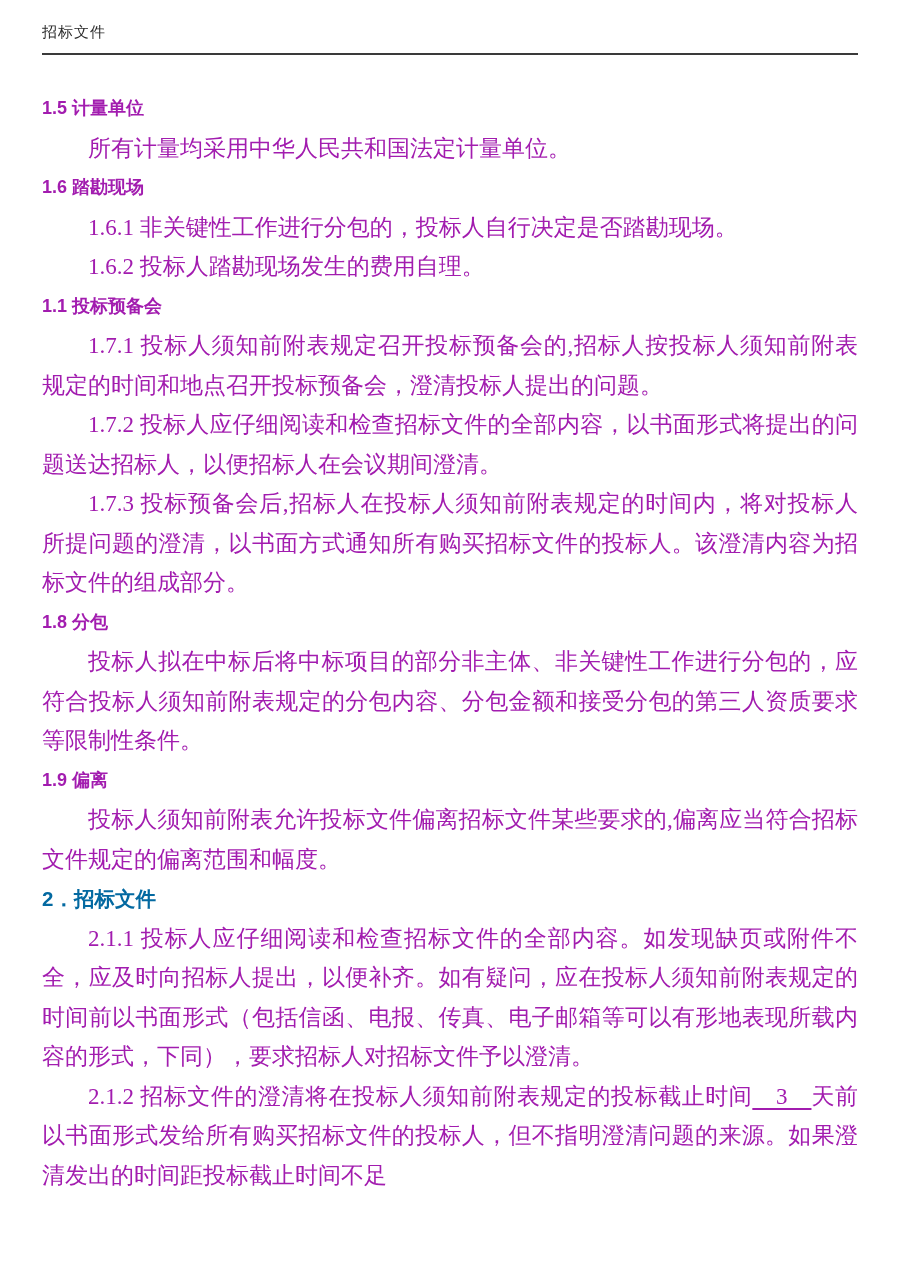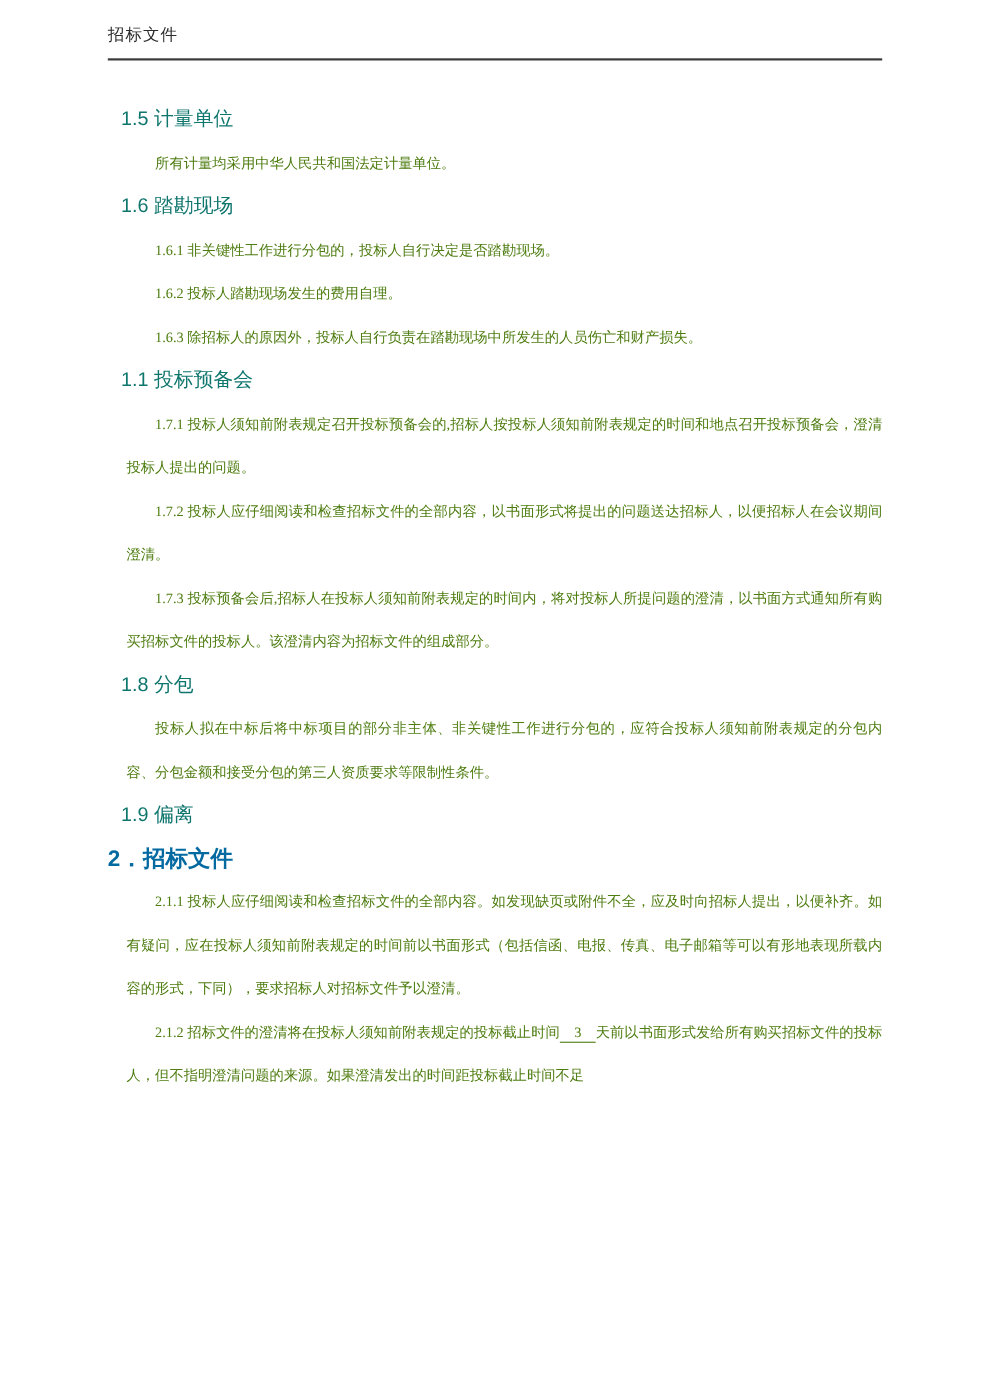--- a/index.html
+++ b/index.html
@@ -11,21 +11,21 @@
     width: 900px;
     height: 1273px;
     overflow: hidden;
     color: #1c1c1c;
     font-family: "Liberation Serif", "DejaVu Serif", serif;
   }
   .page {
     box-sizing: border-box;
     width: 900px;
     height: 1273px;
-    padding: 0 98px;
+    padding: 0 42px;
   }
   .page-header {
     padding-top: 22px;
   }
   .page-header .title {
     font-size: 15px;
     line-height: 20px;
     color: #2b2b2b;
     letter-spacing: 1px;
   }
@@ -43,33 +43,31 @@
   }
   h2.doc-h2 {
     font-family: "Liberation Sans", "DejaVu Sans", sans-serif;
     font-weight: 700;
     font-size: 20.5px;
     line-height: 39.5px;
     color: #0369a1;
   }
   h3.doc-h3 {
     font-family: "Liberation Sans", "DejaVu Sans", sans-serif;
-    font-weight: 400;
+    font-weight: 700;
     font-size: 18px;
     line-height: 39.5px;
-    color: #0f766e;
-    margin-left: 12px;
+    color: #a21caf;
   }
   p.doc-p {
-    font-size: 13px;
+    font-size: 23px;
     line-height: 39.5px;
     text-align: justify;
     text-indent: 2em;
-    color: #4d7c0f;
-    margin-left: 17px;
+    color: #a21caf;
   }
   p.doc-p .u {
     text-decoration: underline;
     text-underline-offset: 4px;
   }
 </style>
 </head>
 <body>
 
 <div class="page">
@@ -80,31 +78,31 @@
   <hr class="header-rule">
 
   <div class="content">
 
     <h3 class="doc-h3">1.5 计量单位</h3>
     <p class="doc-p">所有计量均采用中华人民共和国法定计量单位。</p>
 
     <h3 class="doc-h3">1.6 踏勘现场</h3>
     <p class="doc-p">1.6.1 非关键性工作进行分包的，投标人自行决定是否踏勘现场。</p>
     <p class="doc-p">1.6.2 投标人踏勘现场发生的费用自理。</p>
-    <p class="doc-p">1.6.3 除招标人的原因外，投标人自行负责在踏勘现场中所发生的人员伤亡和财产损失。</p>
 
     <h3 class="doc-h3">1.1 投标预备会</h3>
     <p class="doc-p">1.7.1 投标人须知前附表规定召开投标预备会的,招标人按投标人须知前附表规定的时间和地点召开投标预备会，澄清投标人提出的问题。</p>
     <p class="doc-p">1.7.2 投标人应仔细阅读和检查招标文件的全部内容，以书面形式将提出的问题送达招标人，以便招标人在会议期间澄清。</p>
     <p class="doc-p">1.7.3 投标预备会后,招标人在投标人须知前附表规定的时间内，将对投标人所提问题的澄清，以书面方式通知所有购买招标文件的投标人。该澄清内容为招标文件的组成部分。</p>
 
     <h3 class="doc-h3">1.8 分包</h3>
     <p class="doc-p">投标人拟在中标后将中标项目的部分非主体、非关键性工作进行分包的，应符合投标人须知前附表规定的分包内容、分包金额和接受分包的第三人资质要求等限制性条件。</p>
 
     <h3 class="doc-h3">1.9 偏离</h3>
+    <p class="doc-p">投标人须知前附表允许投标文件偏离招标文件某些要求的,偏离应当符合招标文件规定的偏离范围和幅度。</p>
 
     <h2 class="doc-h2">2．招标文件</h2>
 
     <p class="doc-p">2.1.1 投标人应仔细阅读和检查招标文件的全部内容。如发现缺页或附件不全，应及时向招标人提出，以便补齐。如有疑问，应在投标人须知前附表规定的时间前以书面形式（包括信函、电报、传真、电子邮箱等可以有形地表现所载内容的形式，下同），要求招标人对招标文件予以澄清。</p>
     <p class="doc-p"><span>2.1.2 招标文件的澄清将在投标人须知前附表规定的投标截止时间</span><span class="u">　3　</span><span>天前以书面形式发给所有购买招标文件的投标人，但不指明澄清问题的来源。如果澄清发出的时间距投标截止时间不足 </span></p>
 
   </div>
 </div>
 
 </body></html>

